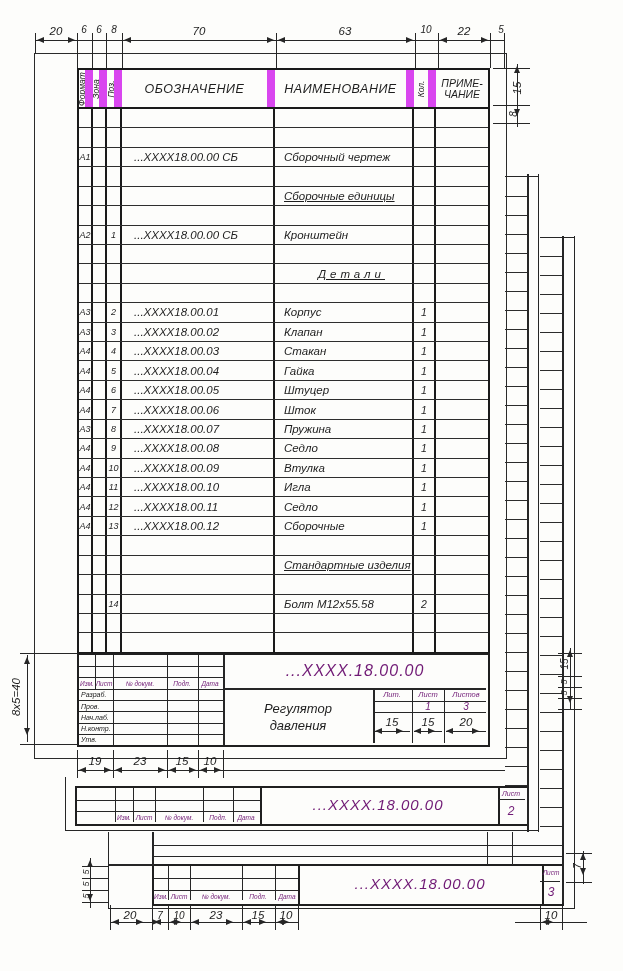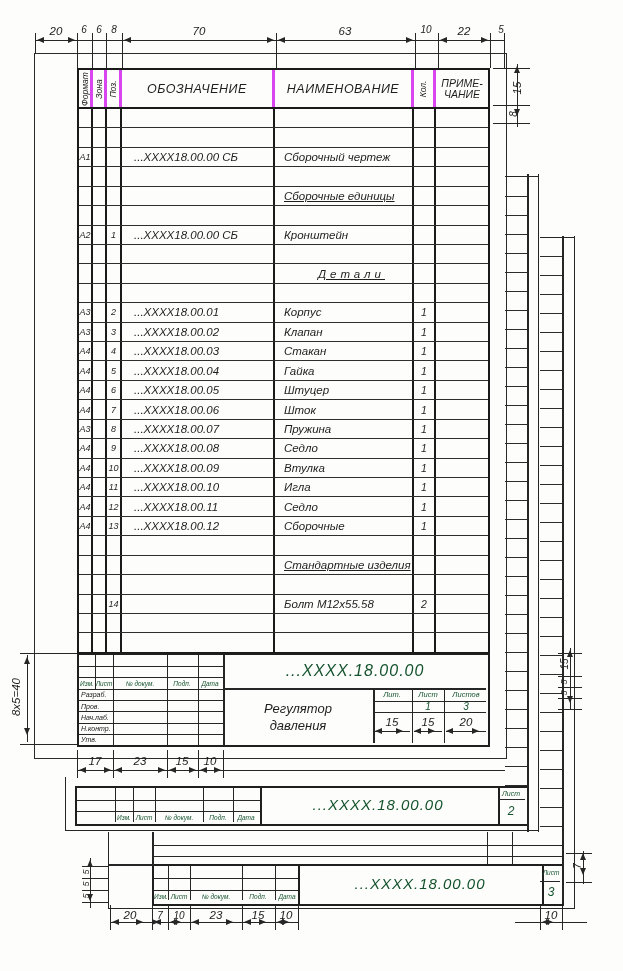--- a/index.html
+++ b/index.html
@@ -5,35 +5,35 @@
   html,body{margin:0;padding:0;background:#f7f6f3;}
   .canvas{position:relative;width:623px;height:971px;background:#fdfdfb;overflow:hidden;
           font-family:"Liberation Sans",sans-serif;color:#1e1e1e;}
   .ln{position:absolute;background:#262626;}
   .paper{position:absolute;border:1.3px solid #2a2a2a;background:transparent;}
   .box2{position:absolute;border:2px solid #1f1f1f;background:transparent;}
   .dim{position:absolute;font:italic 11.5px "Liberation Sans",sans-serif;white-space:nowrap;
        transform:translate(-50%,-50%);color:#1c1c1c;}
   .dim.rot{transform:translate(-50%,-50%) rotate(-90deg);}
   .arr{position:absolute;width:0;height:0;border:solid transparent;}
-  .lbl{position:absolute;font-style:italic;white-space:nowrap;transform:translate(-50%,-50%);color:#14532d;}
+  .lbl{position:absolute;font-style:italic;white-space:nowrap;transform:translate(-50%,-50%);color:#701a75;}
   .lbl-left{position:absolute;font-style:italic;white-space:nowrap;transform:translate(0,-50%);color:#161616;}
   
   .spec-table{position:absolute;left:77px;top:68px;width:413px;height:586px;border:2px solid #1a1a1a;
               box-sizing:border-box;}
   .spec-head{position:absolute;left:0;top:0;right:0;height:37px;display:grid;
              grid-template-columns:14px 14px 15px 153px 139px 22px 1fr;border-bottom:2px solid #1a1a1a;}
   .spec-rows{position:absolute;left:0;top:39px;right:0;bottom:0;display:flex;flex-direction:column;}
   .spec-row{display:grid;grid-template-columns:14px 14px 15px 153px 139px 22px 1fr;flex:1;
             border-bottom:1px solid #2e2e2e;box-sizing:border-box;}
   .spec-row:last-child{border-bottom:none;}
   .sc{border-right:2px solid #1a1a1a;box-sizing:border-box;display:flex;align-items:center;overflow:hidden;
       font-style:italic;}
   .sc:last-child{border-right:none;}
-  .hc{display:flex;align-items:center;justify-content:center;border-right:3px solid #d946ef;
+  .hc{display:flex;align-items:center;justify-content:center;border-right:8px solid #d946ef;
       box-sizing:border-box;font-style:italic;overflow:hidden;}
   .hc:last-child{border-right:none;}
   .vert{transform:rotate(-90deg);white-space:nowrap;font-size:8.5px;}
   .hbig{font-size:12.5px;letter-spacing:.5px;}
   .cell-format,.cell-zone,.cell-pos{justify-content:center;font-size:9px;}
   .cell-designation{padding-left:12px;font-size:11.5px;}
   .cell-name{padding-left:9px;font-size:11.5px;}
   .cell-qty{justify-content:center;font-size:10.5px;}
   .u{text-decoration:underline;}
   .spaced{letter-spacing:4px;margin-left:16px;}
@@ -775,21 +775,21 @@
   <span class="dim" style="left:99px;top:29px;font-size:10px;">6</span>
   <span class="dim" style="left:114px;top:29px;font-size:10px;">8</span>
   <span class="dim" style="left:199px;top:31px;">70</span>
   <span class="dim" style="left:345px;top:31px;">63</span>
   <span class="dim" style="left:426px;top:29px;font-size:10px;">10</span>
   <span class="dim" style="left:464px;top:31px;">22</span>
   <span class="dim" style="left:501px;top:29px;font-size:10px;">5</span>
   <span class="dim rot" style="left:517px;top:88px;">15</span>
   <span class="dim rot" style="left:513px;top:114px;font-size:10px;">8</span>
   <span class="dim rot" style="left:16px;top:697px;">8x5=40</span>
-  <span class="dim" style="left:95px;top:761px;">17</span>
+  <span class="dim" style="left:95px;top:761px;">19</span>
   <span class="dim" style="left:140px;top:761px;">23</span>
   <span class="dim" style="left:182px;top:761px;">15</span>
   <span class="dim" style="left:210px;top:761px;">10</span>
   <span class="dim" style="left:392px;top:722px;">15</span>
   <span class="dim" style="left:428px;top:722px;">15</span>
   <span class="dim" style="left:466px;top:722px;">20</span>
   <span class="dim rot" style="left:564px;top:664px;font-size:10px;">15</span>
   <span class="dim rot" style="left:564px;top:682px;font-size:9px;">5</span>
   <span class="dim rot" style="left:564px;top:693px;font-size:9px;">5</span>
   <span class="dim rot" style="left:86px;top:872px;font-size:9px;">5</span>

